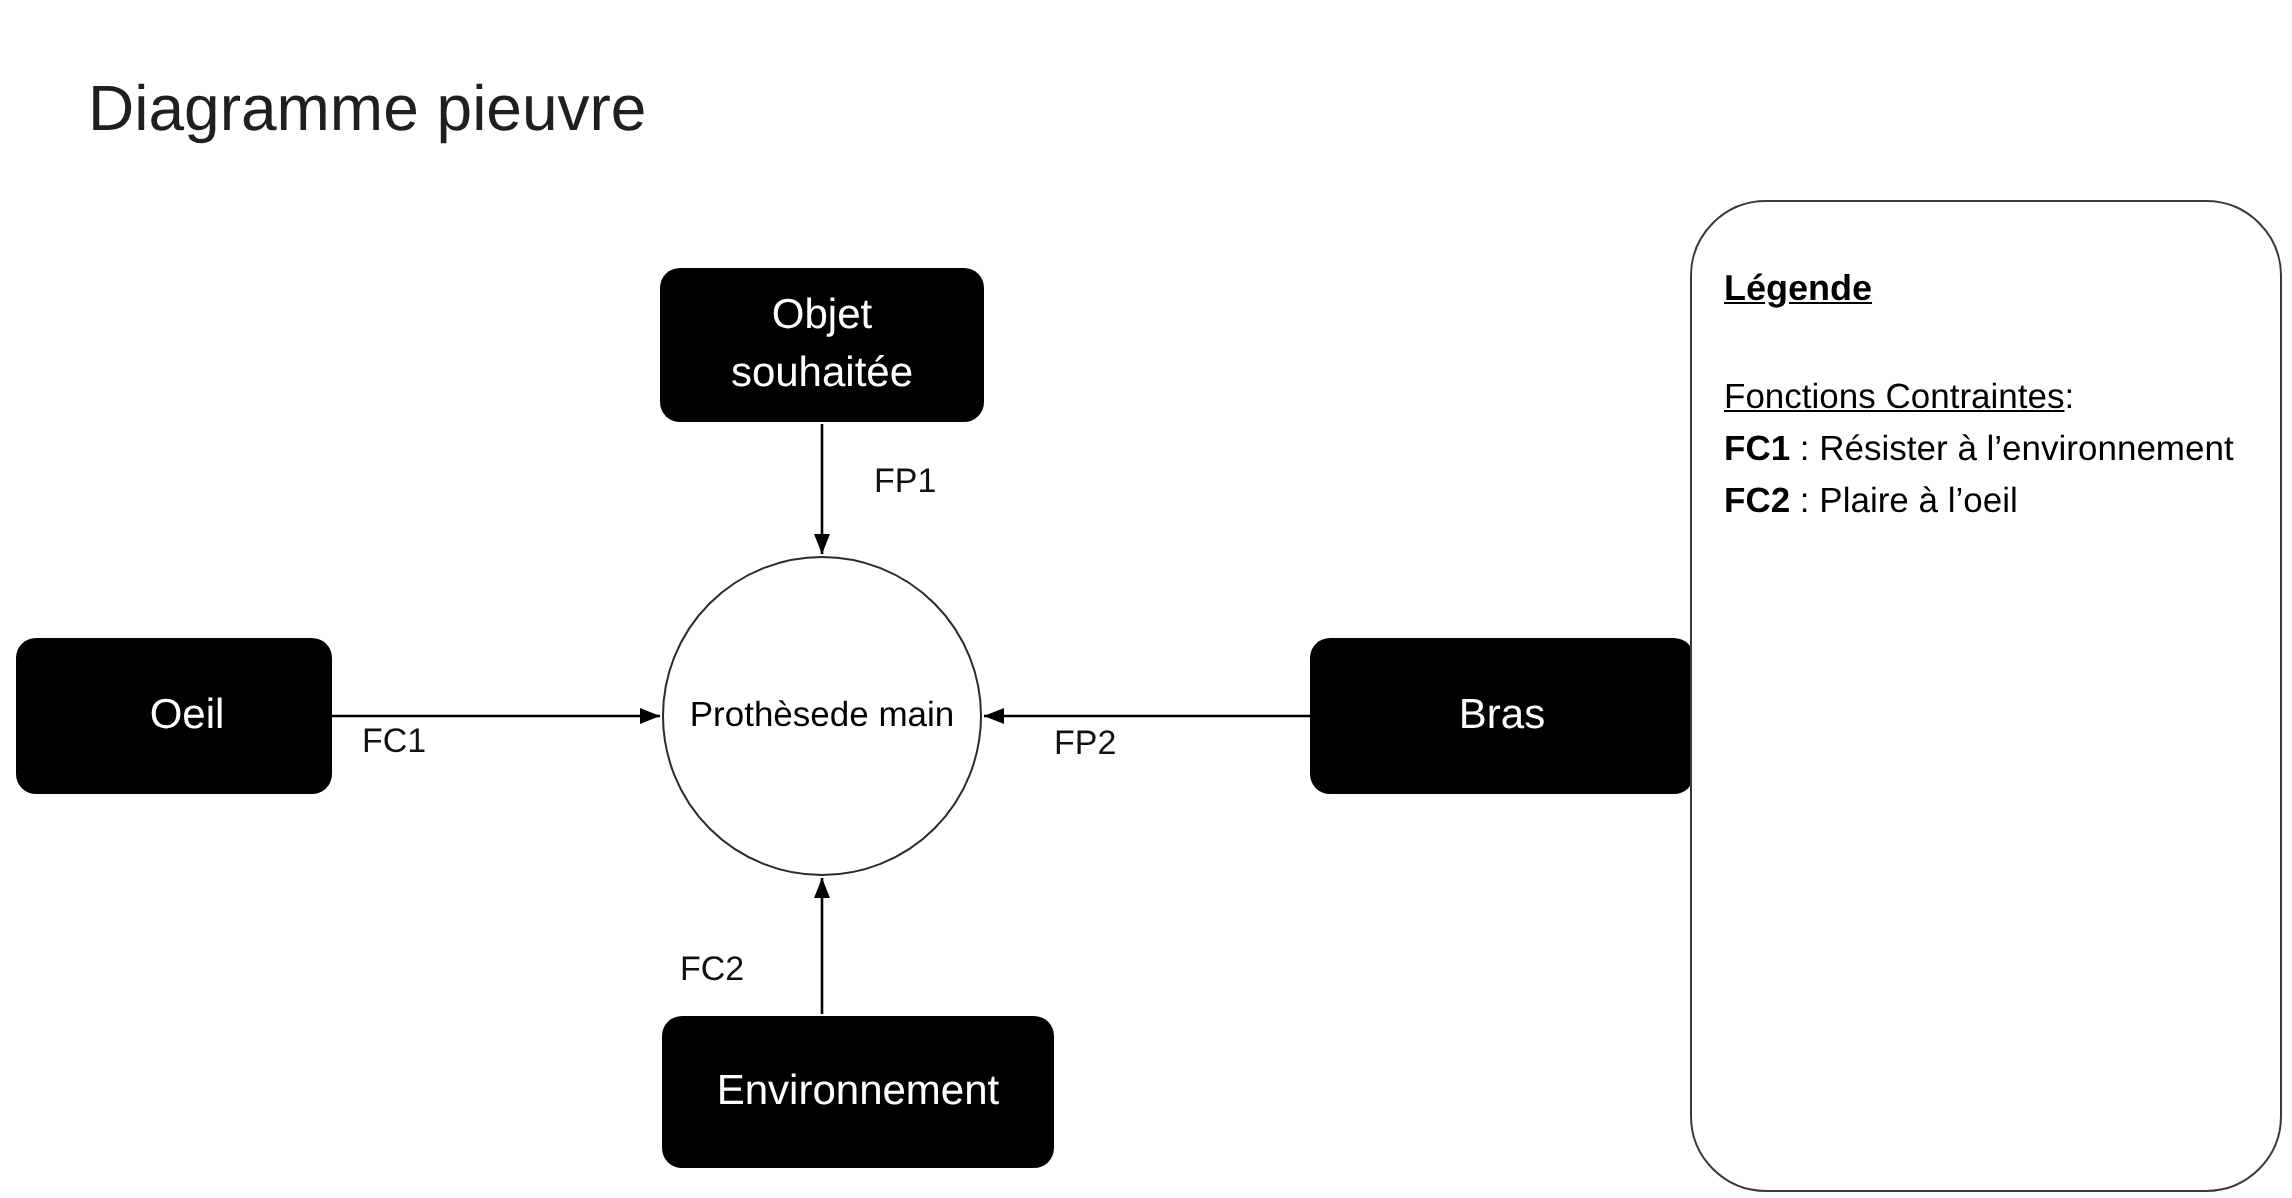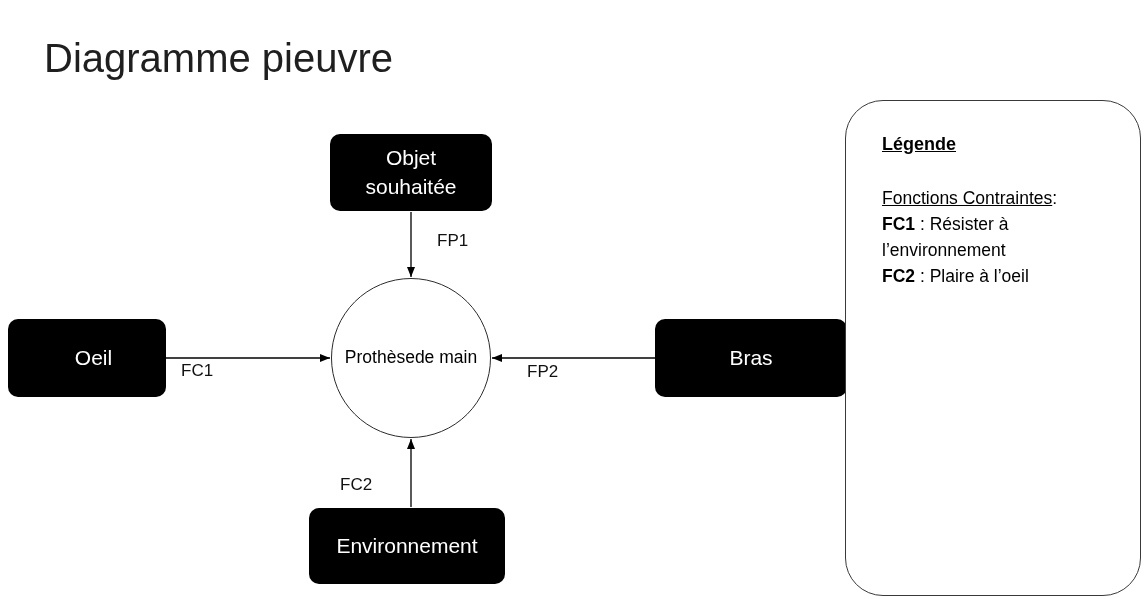--- a/index.html
+++ b/index.html
@@ -9,41 +9,41 @@
     position: relative;
     width: 1146px;
     height: 599px;
     background: #ffffff;
     overflow: hidden;
   }
   .page-title {
     position: absolute;
     left: 44px;
     top: 36px;
-    font-size: 40px;
+    font-size: 32px;
     font-weight: 400;
     color: #1f1f1f;
   }
   .node {
     position: absolute;
     background: #000000;
     color: #ffffff;
     border-radius: 10px;
     display: flex;
     flex-direction: column;
     align-items: center;
     justify-content: center;
     font-size: 21px;
     line-height: 1.35;
     text-align: center;
   }
   .node-top    { left: 330px; top: 134px; width: 162px; height: 77px; }
   .node-left   { left: 8px;   top: 319px; width: 158px; height: 78px; padding-left: 13px; }
   .node-right  { left: 655px; top: 319px; width: 192px; height: 78px; }
-  .node-bottom { left: 309px; top: 508px; width: 196px; height: 76px; }
+  .node-bottom { left: 331px; top: 508px; width: 196px; height: 76px; }
   .center-circle {
     position: absolute;
     left: 331px; top: 278px;
     width: 160px; height: 160px;
     border: 1px solid #2b2b2b;
     border-radius: 50%;
     background: #ffffff;
     display: flex;
     align-items: center;
     justify-content: center;
@@ -67,21 +67,21 @@
   .lbl-fc1 { left: 181px; top: 361px; }
   .lbl-fp2 { left: 527px; top: 362px; }
   .lbl-fc2 { left: 340px; top: 475px; }
   .legend {
     position: absolute;
     left: 845px; top: 100px;
     width: 296px; height: 496px;
     border: 1.5px solid #3a3a3a;
     border-radius: 38px;
     background: #ffffff;
-    padding: 30px 20px 0 36px;
+    padding: 30px 20px 0 16px;
     font-size: 17.5px;
     line-height: 26px;
     color: #000000;
   }
   .legend-title {
     font-weight: bold;
     text-decoration: underline;
     font-size: 18px;
     margin-bottom: 28px;
   }

